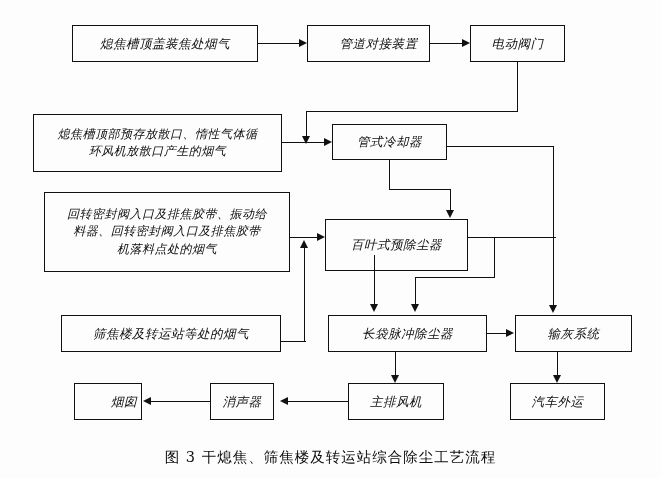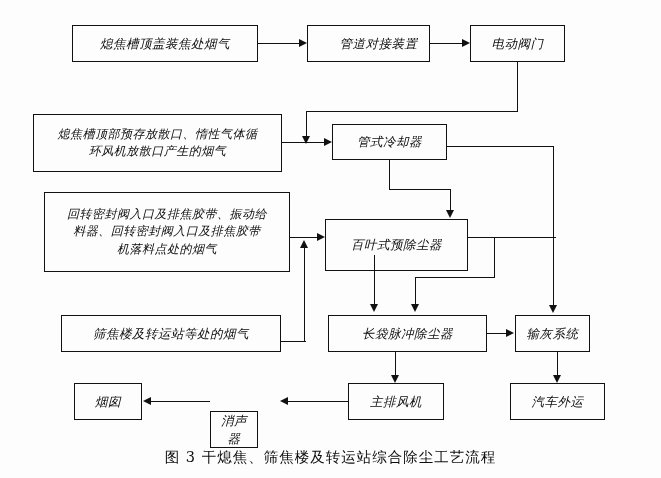--- a/index.html
+++ b/index.html
@@ -170,38 +170,38 @@
   <div class="vline" style="left:304px; top:247px; height:95px;"></div>
   <div class="arrow arrow-up" style="left:300px; top:240px;"></div>
 
   <div class="node n-small" style="left:328px; top:315px; width:159px; height:37px;">
     <span class="label">长袋脉冲除尘器</span>
   </div>
 
   <div class="hline" style="left:487px; top:333px; width:20px;"></div>
   <div class="arrow arrow-right" style="left:506px; top:329px;"></div>
 
-  <div class="node n-small" style="left:515px; top:315px; width:75px; height:37px;">
+  <div class="node n-small" style="left:515px; top:315px; width:117px; height:37px;">
     <span class="label">输灰系统</span>
   </div>
 
   <div class="vline" style="left:395px; top:352px; height:24px;"></div>
   <div class="arrow arrow-down" style="left:391px; top:375px;"></div>
 
   <div class="vline" style="left:557px; top:352px; height:24px;"></div>
   <div class="arrow arrow-down" style="left:553px; top:375px;"></div>
 
-  <div class="node n-small" style="left:74px; top:383px; width:68px; height:37px;">
+  <div class="node n-small" style="left:74px; top:383px; width:68px; height:37px;text-align:right;">
     <span class="label">烟囱</span>
   </div>
 
   <div class="hline" style="left:151px; top:401px; width:59px;"></div>
   <div class="arrow arrow-left" style="left:143px; top:397px;"></div>
 
-  <div class="node n-small" style="left:210px; top:383px; width:48px; height:37px;margin-top:28px;">
+  <div class="node n-small" style="left:210px; top:383px; width:64px; height:37px;">
     <span class="label">消声器</span>
   </div>
 
   <div class="hline" style="left:288px; top:401px; width:60px;"></div>
   <div class="arrow arrow-left" style="left:280px; top:397px;"></div>
 
   <div class="node n-small" style="left:348px; top:383px; width:96px; height:37px;">
     <span class="label">主排风机</span>
   </div>
 

